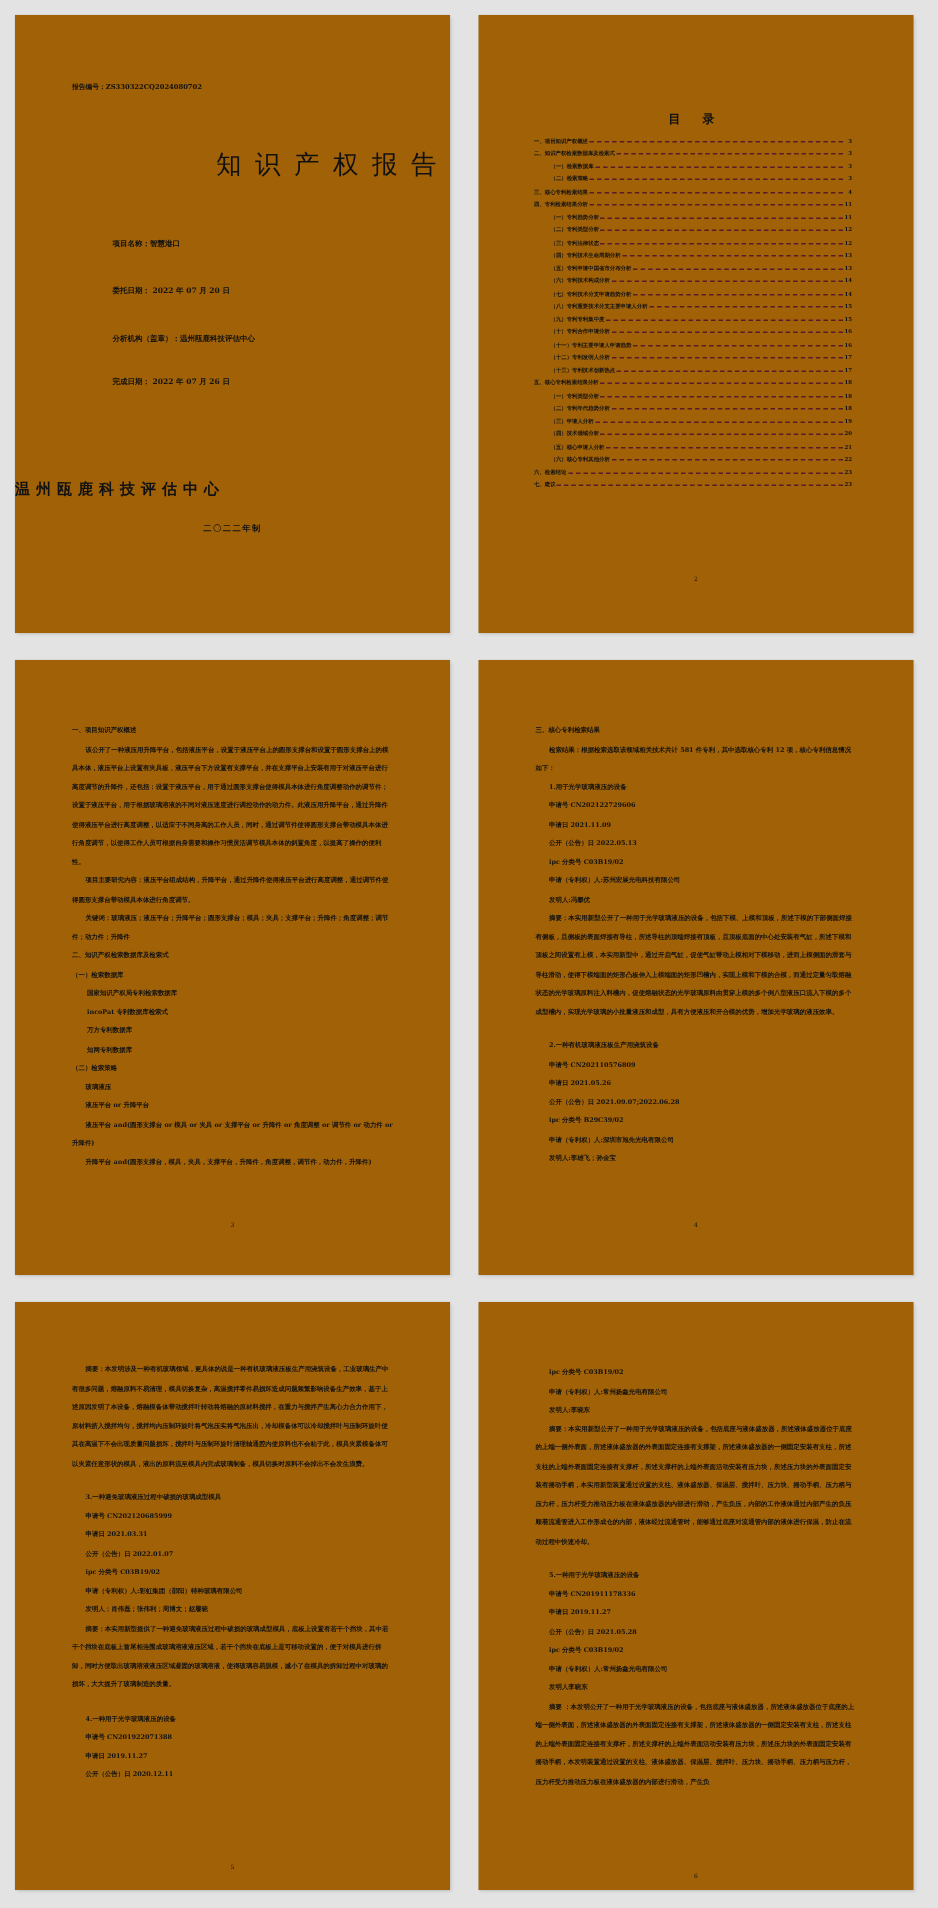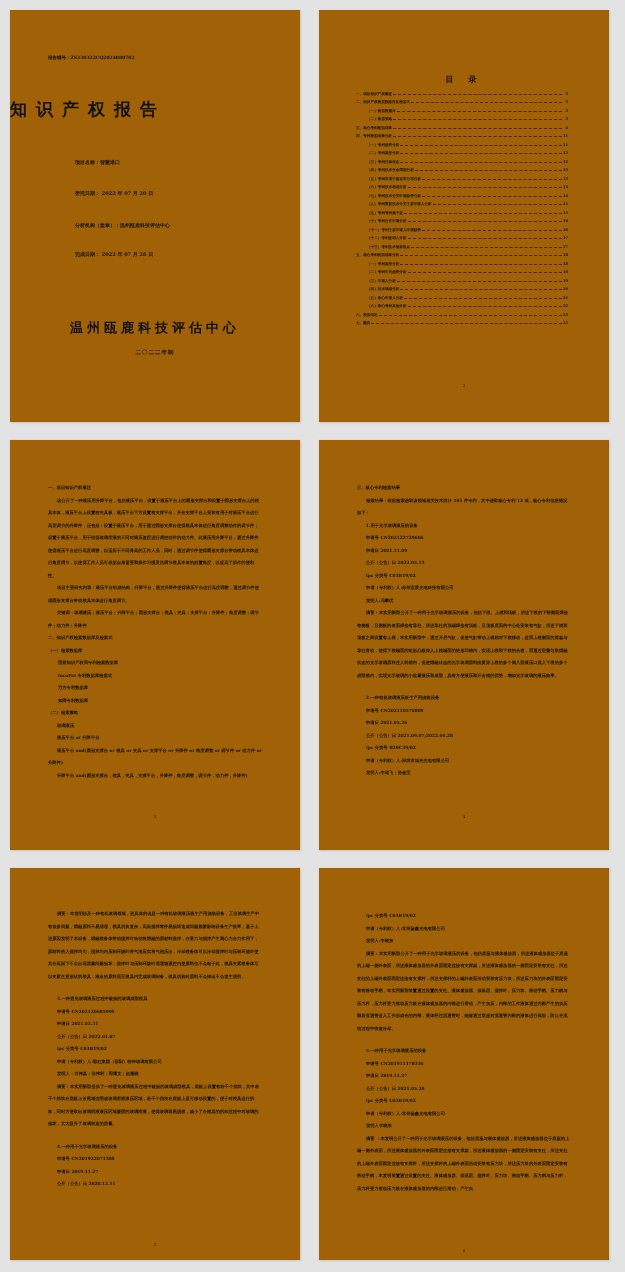--- a/index.html
+++ b/index.html
@@ -10,23 +10,23 @@
   .p2 { left:319px; top:10px; width:290px; height:412px; }
   .p3 { left:10px; top:440px; width:290px; height:410px; }
   .p4 { left:319px; top:440px; width:290px; height:410px; }
   .p5 { left:10px; top:868px; width:290px; height:392px; }
   .p6 { left:319px; top:868px; width:290px; height:392px; }
   .abs { position:absolute; }
   .pagenum { position:absolute; left:0; right:0; text-align:center; font-size:4px; }
 
   
   .reportno { left:38px; top:45px; font-size:4.5px; font-weight:bold; }
-  .bigtitle { left:0; right:0; top:88px; text-align:left; font-size:17px; font-weight:bold; letter-spacing:9px; font-family:"DejaVu Sans","Liberation Sans",sans-serif; }
+  .bigtitle { left:0; right:0; top:88px; text-align:right; font-size:17px; font-weight:normal; letter-spacing:9px; font-family:"DejaVu Sans","Liberation Sans",sans-serif; }
   .field { left:65px; font-size:5px; font-weight:bold; }
-  .org { left:0; right:0; top:309px; text-align:center; font-size:13px; font-weight:bold; letter-spacing:4px; }
+  .org { left:0; right:0; top:309px; text-align:left; font-size:10px; font-weight:bold; letter-spacing:4px; }
   .year { left:0; right:0; top:339px; text-align:center; font-size:5.5px; font-weight:bold; letter-spacing:1px; }
 
   
   .toctitle { position:absolute; left:0; right:0; top:64px; text-align:center; font-size:8px; font-weight:bold; letter-spacing:6px; }
   .toc { position:absolute; left:37px; top:77px; width:212px; }
   .toc-row { display:flex; align-items:flex-end; height:8.5px; font-size:3.6px; font-weight:bold; white-space:nowrap; }
   .toc-row.lvl2 { padding-left:11px; }
   .toc-row .leader { flex:1; border-bottom:1px dashed #5a1a28; margin:0 1px 1px 1px; }
   .toc-row .pg { width:5px; text-align:right; }
 

